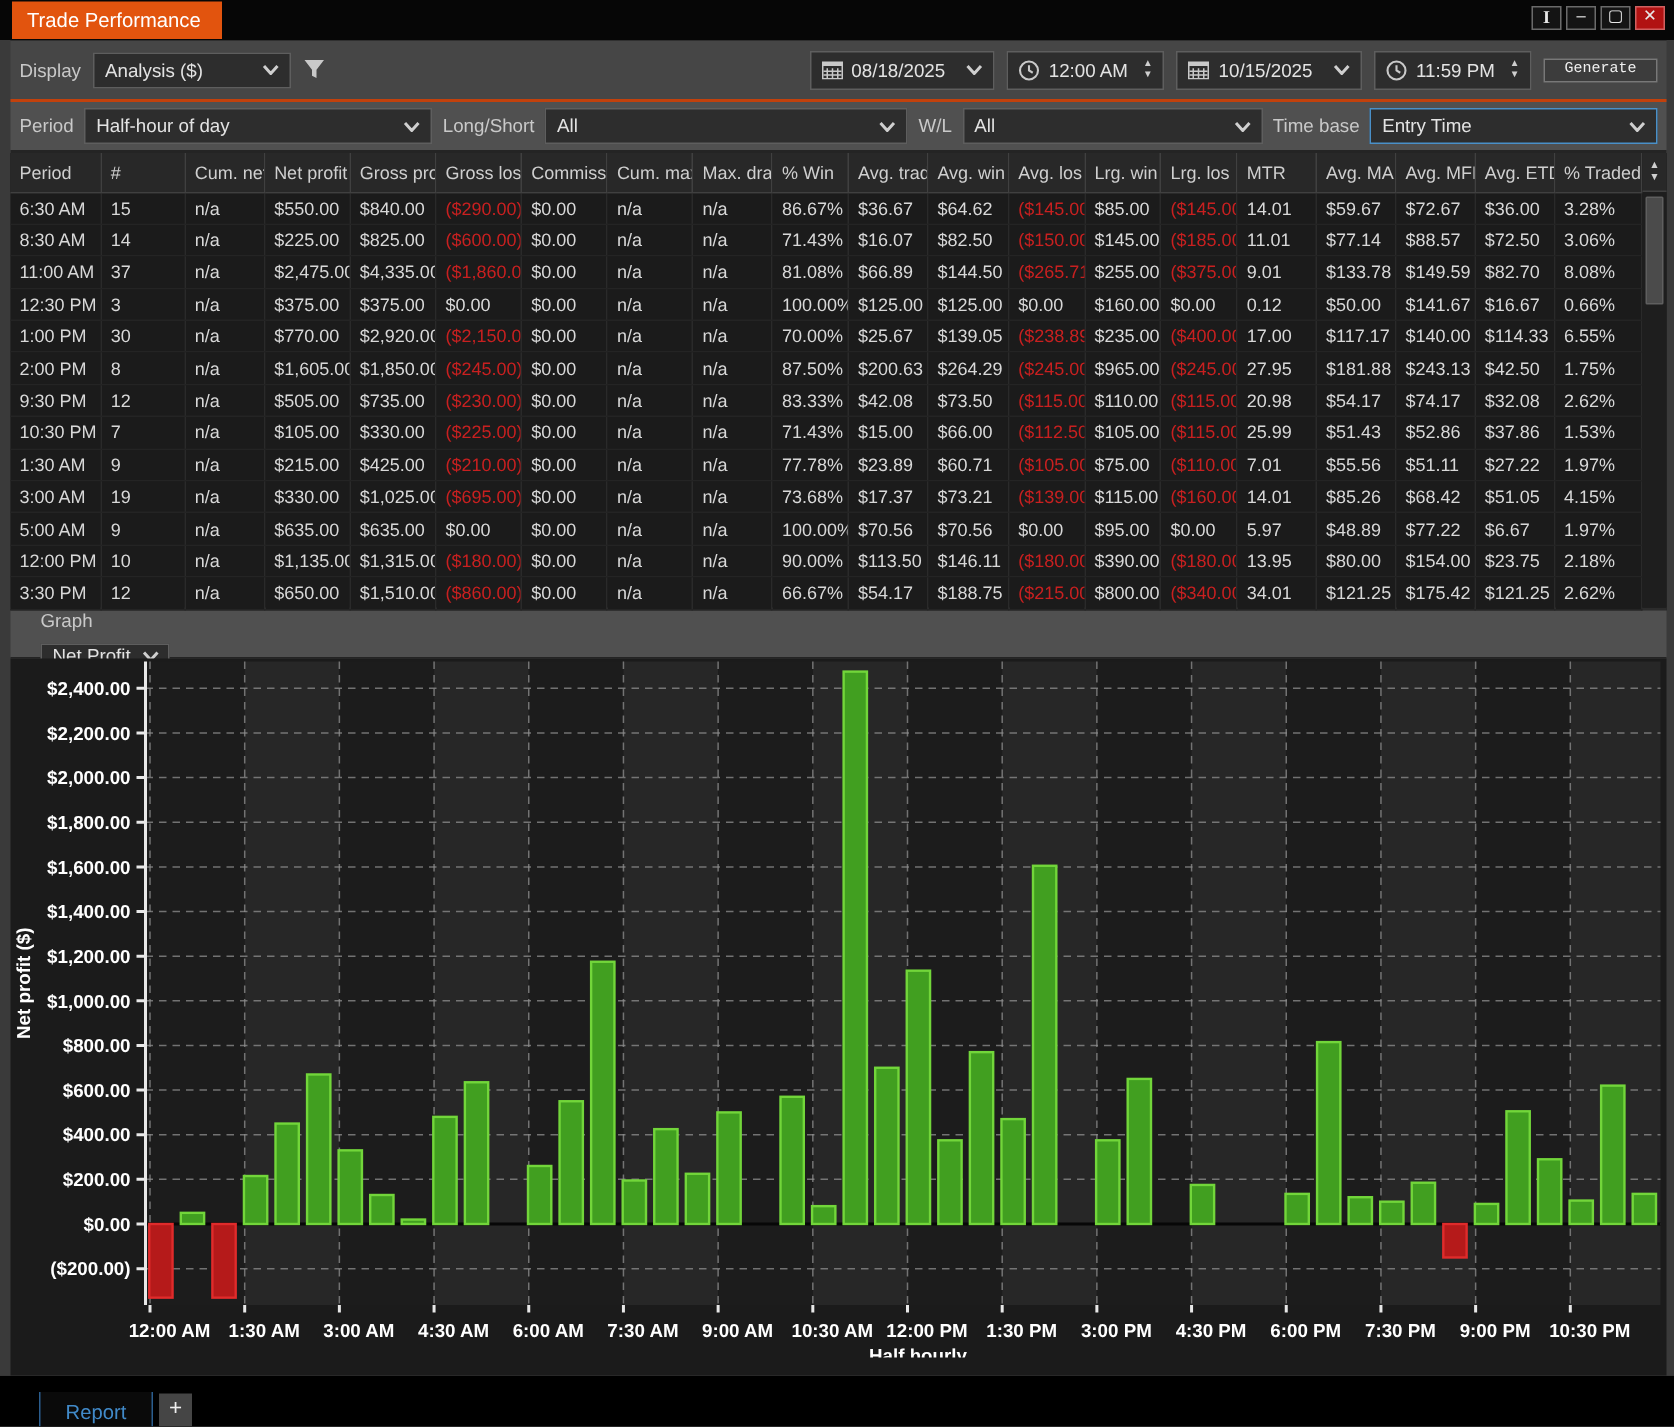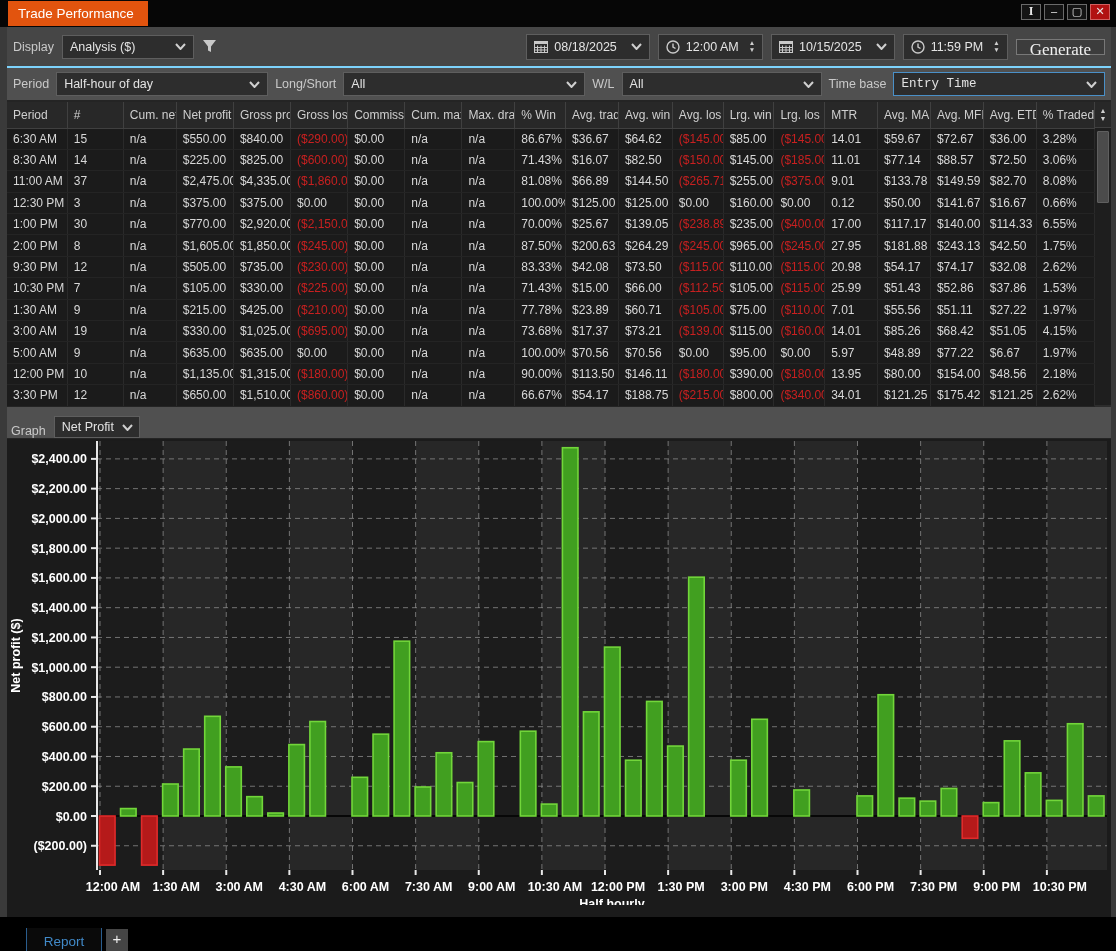--- a/index.html
+++ b/index.html
@@ -14,50 +14,50 @@
   .win-buttons { position:absolute; right:6px; top:4px; display:flex; gap:3px; }
   .win-btn { width:20px; height:16px; background:#141414; border:1px solid #6a6a6a; color:#e8e8e8;
              font-size:11px; line-height:13px; text-align:center; cursor:default; }
   .win-btn.pin { font-family:"Liberation Serif","DejaVu Serif",serif; font-weight:bold; font-size:12px; }
   .win-btn.close { background:#b11212; border-color:#d06060; font-weight:bold; }
 
   
   .frame { background:#3a3a3a; padding:0 5px 0 7px; }
 
   
-  .toolbar1 { height:41px; background:#464646; display:flex; align-items:center; padding:0 6px; gap:8px; border-bottom:2px solid #7dd3fc; }
+  .toolbar1 { height:41px; background:#464646; display:flex; align-items:center; padding:0 6px; gap:8px; border-bottom:2px solid #c2410c; }
   .toolbar2 { height:34px; background:#505050; display:flex; align-items:center; padding:0 6px; gap:7px; border-bottom:2px solid #242424; }
   .tb-label { color:#c9c9c9; font-size:12.5px; white-space:nowrap; }
   .select { display:flex; align-items:center; justify-content:space-between; background:#2d2d2d;
             border:1px solid #5e5e5e; height:24px; padding:0 7px; color:#e3e3e3; font-size:12.5px; white-space:nowrap; }
-  .select.blue { border-color:#4a90c8;font-family:Liberation Mono, monospace; }
+  .select.blue { border-color:#4a90c8; }
   .chev { width:11px; height:7px; margin-left:8px; flex:0 0 auto; }
   .spacer { flex:1; }
   .field { display:flex; align-items:center; gap:6px; background:#2d2d2d; border:1px solid #5e5e5e;
            height:26px; padding:0 7px; color:#e3e3e3; font-size:12.5px; white-space:nowrap; }
   .spin { display:flex; flex-direction:column; gap:1px; margin-left:4px; color:#cfcfcf; font-size:6.5px; line-height:6px; }
-  .gen-btn { height:16px; background:#3c3c3c; border:1px solid #787878; color:#f0f0f0; font-size:17px;
-             padding:0 13px; font-family:Liberation Serif, serif; }
+  .gen-btn { height:16px; background:#3c3c3c; border:1px solid #787878; color:#f0f0f0; font-size:10px;
+             padding:0 13px; font-family:Liberation Mono, monospace; }
   .icon { flex:0 0 auto; display:block; }
 
   
   .table-wrap { height:305px; background:#141414; display:flex; border-bottom:2px solid #2c2c2c; }
   table { border-collapse:collapse; table-layout:fixed; width:1088px; }
   th,td { overflow:hidden; white-space:nowrap; text-align:left; font-weight:normal;
           padding:0 0 0 6px; font-size:12px; }
   thead th { background:#282828; color:#cfcfcf; height:26px; border-right:1px solid #404040; border-bottom:1px solid #404040; }
   tbody td { background:#1b1b1b; color:#d8d8d8; height:21.4px; border-right:1px solid #2a2a2a; border-bottom:1px solid #242424; }
   td.neg { color:#c82020; }
   .vscroll { width:16px; background:#1e1e1e; display:flex; flex-direction:column; }
   .vscroll .arrows { height:26px; background:#282828; border-bottom:1px solid #404040; color:#cfcfcf;
                      font-size:7px; line-height:8px; text-align:center; padding-top:5px; }
   .vscroll .thumb { margin:3px 2px 0 2px; height:72px; background:#4b4b4b; border:1px solid #5f5f5f; border-radius:1px; }
 
   
-  .graphbar { height:32px; background:#505050; display:flex; align-items:flex-end; padding:0 4px; gap:8px; border-bottom:1px solid #242424; }
+  .graphbar { height:32px; background:#505050; display:flex; align-items:flex-start; padding:0 20px; gap:8px; border-bottom:1px solid #242424;flex-direction:column; }
   .graphbar .select { height:22px; }
 
   
   .chart-section { height:478px; background:#1b1b1b; position:relative; }
   .chart-section svg { display:block; }
 
   
   .tabbar { height:44px; background:#000; padding:11px 0 0 26px; display:flex; align-items:flex-start; gap:4px; }
   .report-tab { width:76px; height:28px; border:1px solid #2a5d8e; border-top:none; color:#418ac9;
                 font-size:13.5px; display:flex; align-items:center; justify-content:center; background:#0a0a0a; }
@@ -148,21 +148,21 @@
             <span>▲</span>
             <span>▼</span>
           </span>
       </div>
 
       <button class="gen-btn">Generate</button>
     </div>
 
     <div class="toolbar2">
       <span class="tb-label">Period</span>
-      <div class="select" style="width:212px">
+      <div class="select" style="width:232px">
         <span>Half-hour of day</span>
         <svg class="chev" viewBox="0 0 11 7">
             <path d="M1 1 L5.5 6 L10 1" fill="none" stroke="#cfcfcf" stroke-width="2"></path>
           </svg>
       </div>
       <span class="tb-label">Long/Short</span>
       <div class="select" style="width:242px">
         <span>All</span>
         <svg class="chev" viewBox="0 0 11 7">
             <path d="M1 1 L5.5 6 L10 1" fill="none" stroke="#cfcfcf" stroke-width="2"></path>
@@ -487,21 +487,21 @@
               <td>n/a</td>
               <td>90.00%</td>
               <td>$113.50</td>
               <td>$146.11</td>
               <td class="neg">($180.00)</td>
               <td>$390.00</td>
               <td class="neg">($180.00)</td>
               <td>13.95</td>
               <td>$80.00</td>
               <td>$154.00</td>
-              <td>$48.56</td>
+              <td>$23.75</td>
               <td>2.18%</td>
             </tr>
             <tr>
               <td>3:30 PM</td>
               <td>12</td>
               <td>n/a</td>
               <td>$650.00</td>
               <td>$1,510.00</td>
               <td class="neg">($860.00)</td>
               <td>$0.00</td>

